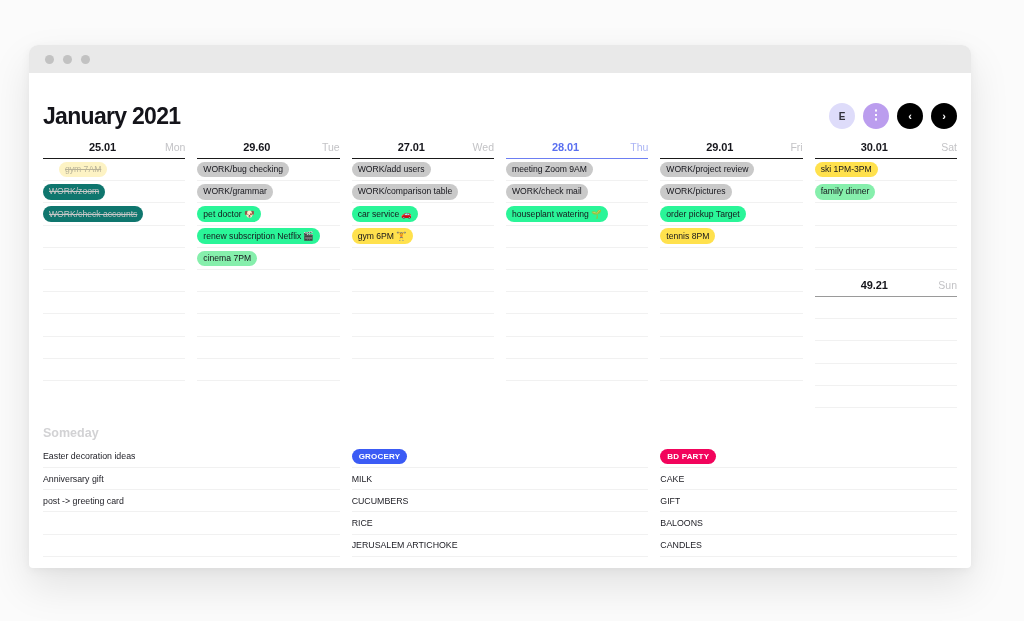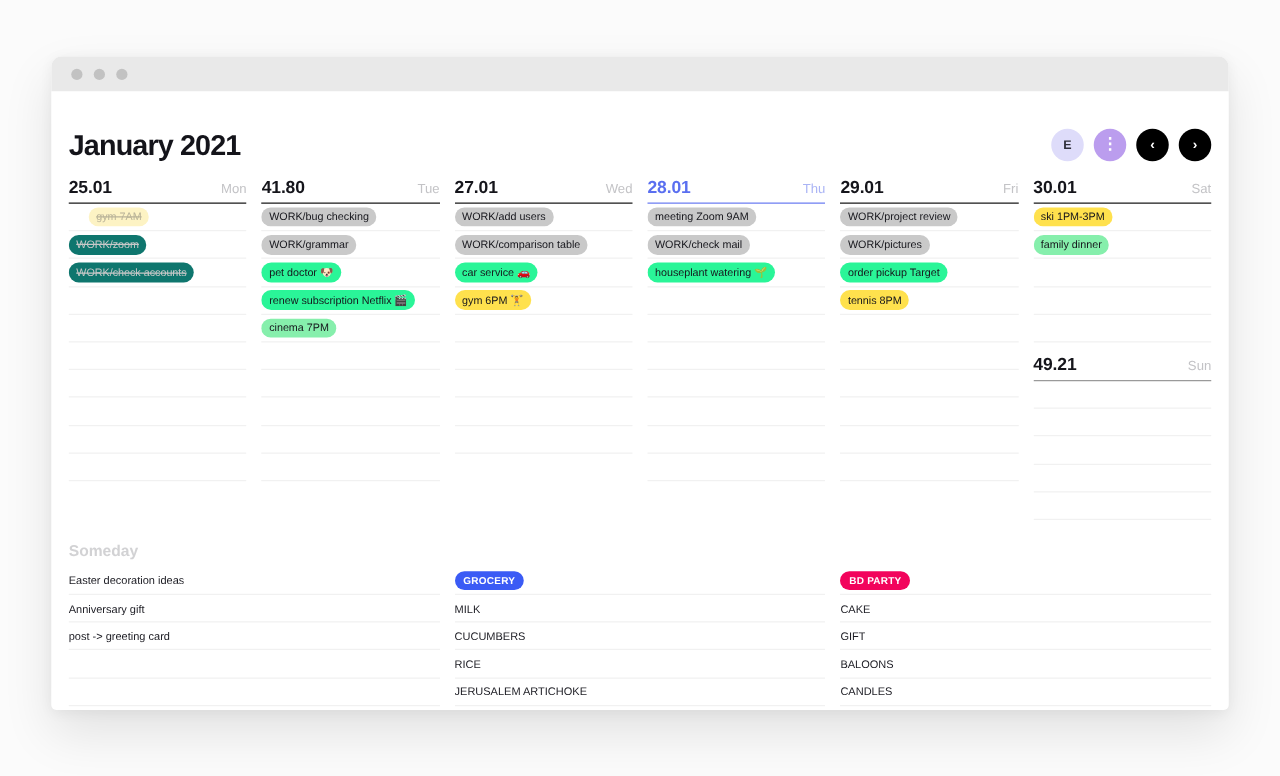--- a/index.html
+++ b/index.html
@@ -11,21 +11,21 @@
   }
   .stage {
     position: relative;
     width: 1024px; height: 621px;
     background: #fbfbfb;
   }
 
   
   .window {
     position: absolute;
-    left: 41px; top: 45px;
+    left: 29px; top: 45px;
     width: 942px; height: 523px;
     background: #ffffff;
     border-radius: 9px 9px 4px 4px;
     box-shadow: 0 18px 40px rgba(0,0,0,0.10), 0 2px 10px rgba(0,0,0,0.05);
     overflow: hidden;
   }
   .titlebar {
     height: 28px;
     background: #e9e9e9;
     display: flex; align-items: center;
@@ -64,21 +64,21 @@
     column-gap: 12px;
     padding: 0 1px;
     margin-top: 4px;
   }
   .daycol { min-width: 0; }
   .day-head {
     display: flex; align-items: baseline; justify-content: space-between;
     padding-bottom: 5px;
     border-bottom: 1.6px solid #1a1a1a;
   }
-  .day-date { font-size: 14px; font-weight: bold; color: #15151b; letter-spacing: -0.1px; }
+  .day-date { font-size: 11px; font-weight: bold; color: #15151b; letter-spacing: -0.1px; margin-left: 46px; }
   .day-name { font-size: 10.5px; color: #c3c3c6; }
   .daycol.today .day-date { color: #5a6ff0; }
   .daycol.today .day-name { color: #aab4f5; }
   .daycol.today .day-head { border-bottom-color: #6c7ef2; }
 
   .rows { margin-top: 0; }
   .row {
     height: 22.2px;
     border-bottom: 1px solid #f1f1f1;
     display: flex; align-items: center;
@@ -192,21 +192,21 @@
               <div class="row"></div>
               <div class="row"></div>
               <div class="row"></div>
               <div class="row"></div>
               <div class="row"></div>
               <div class="row"></div>
             </div>
           </div>
           <div class="daycol">
             <div class="day-head">
-              <span class="day-date">41.80</span>
+              <span class="day-date">29.60</span>
               <span class="day-name">Tue</span>
             </div>
             <div class="rows">
               <div class="row">
                 <span class="pill c-gray">WORK/bug checking</span>
               </div>
               <div class="row">
                 <span class="pill c-gray">WORK/grammar</span>
               </div>
               <div class="row">

